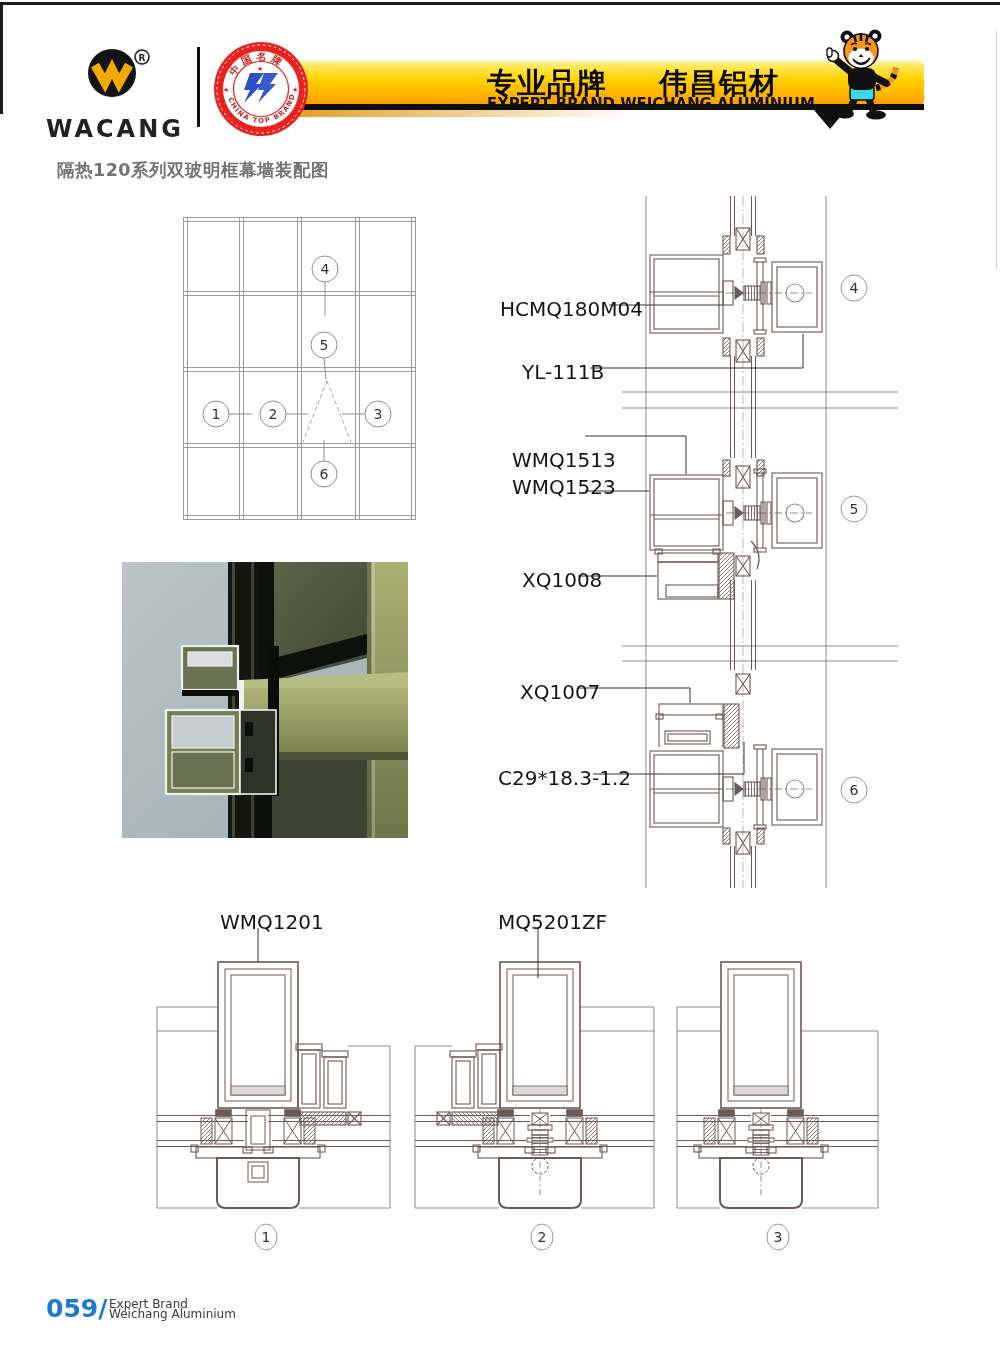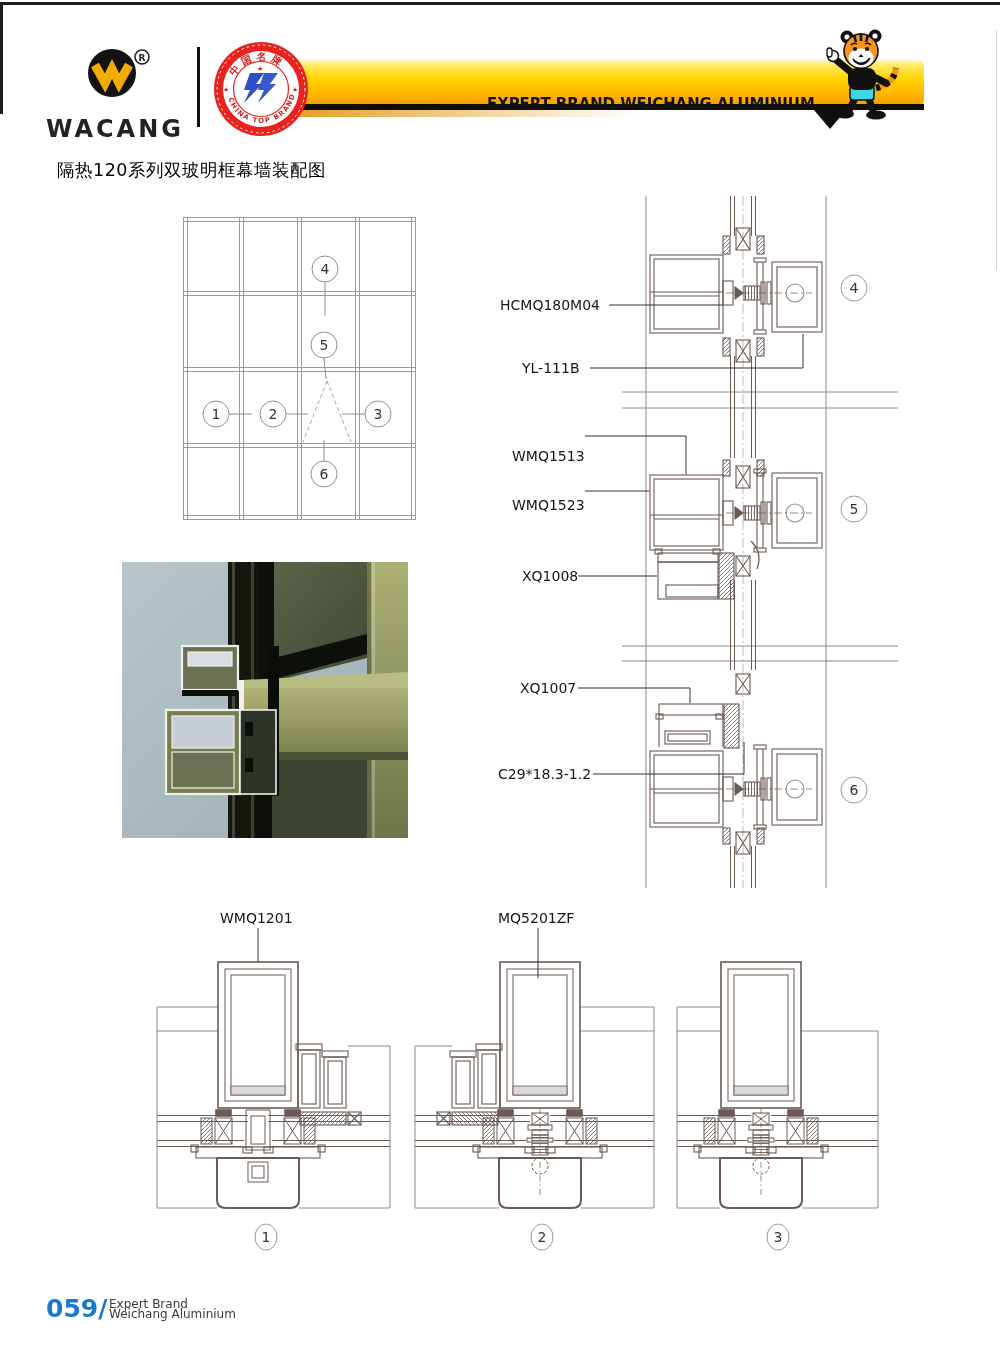--- a/index.html
+++ b/index.html
@@ -14,23 +14,23 @@
   .brand-word{left:42px;top:99px;width:146px;text-align:center;font-size:24px;font-weight:bold;
         letter-spacing:3px;color:#222;transform:scaleY(1.02);margin-top:16px;}
   .divider{left:197px;top:47px;width:3px;height:80px;background:#111;}
   .banner-blue{left:312px;top:63px;width:200px;color:#3fa0d8;font-size:17px;font-weight:bold;
         letter-spacing:14px;line-height:24px;white-space:nowrap;}
   .banner-headline{left:487px;top:64px;width:330px;display:flex;gap:52px;font-size:29px;
         font-weight:900;color:#0c0c0c;white-space:nowrap;letter-spacing:1px;}
   .banner-sub{left:487px;top:95px;font-size:15.5px;font-weight:bold;color:#111;
         white-space:nowrap;transform:scaleX(.96);transform-origin:left;}
   
-  .doc-title{left:57px;top:158px;font-size:17.5px;font-weight:400;color:#000000;letter-spacing:.5px;}
+  .doc-title{left:57px;top:158px;font-size:17.5px;font-weight:700;color:#737373;letter-spacing:.5px;}
   
-  .lbl{position:absolute;font-size:14px;color:#151515;white-space:nowrap;}
+  .lbl{position:absolute;font-size:20px;color:#151515;white-space:nowrap;}
   
   .pageno{left:46px;top:1294px;font-size:25px;font-weight:900;color:#1779d2;letter-spacing:0;}
   .foot-small{left:109px;top:1299px;font-size:12px;line-height:10px;color:#3a3a3a;}
   svg{display:block;}
 </style>
 </head>
 <body>
 
 <div class="page">
 
@@ -58,20 +58,24 @@
       </linearGradient>
       <linearGradient id="underGrad" x1="0" y1="0" x2="1" y2="0">
         <stop offset="0" stop-color="#e08f00"></stop>
         <stop offset="1" stop-color="#e08f00" stop-opacity="0"></stop>
       </linearGradient>
     </defs>
     <rect x="232" y="59" width="692" height="48" rx="7" fill="url(#goldGrad)"></rect>
     <rect x="238" y="109" width="400" height="8" fill="url(#underGrad)"></rect>
     <path d="M232,104 H924 V110 H846 L830,129 L814,110 H232 Z" fill="#0e0e0e"></path>
   </svg>
+  <div class="abs banner-headline">
+    <span>专业品牌</span>
+    <span>伟昌铝材</span>
+  </div>
   <div class="abs banner-sub">EXPERT BRAND WEICHANG ALUMINIUM</div>
 
   <svg class="abs" style="left:212px;top:40px" width="98" height="98" viewBox="0 0 98 98">
     <circle cx="49" cy="49" r="47" fill="#e8231f"></circle>
     <circle cx="49" cy="49" r="44" fill="none" stroke="#ffffff" stroke-width="1" stroke-dasharray="2.5 3"></circle>
     <circle cx="49" cy="49" r="38" fill="#ffffff"></circle>
     <circle cx="49" cy="49" r="27.5" fill="#ffffff" stroke="#e8231f" stroke-width="1.2"></circle>
     <defs>
       <path id="arcTop" d="M 20,49 A 29,29 0 0 1 78,49"></path>
       <path id="arcBot" d="M 15,49 A 34,34 0 0 0 83,49"></path>
@@ -342,21 +346,21 @@
     <g font-size="14" fill="#333" text-anchor="middle">
       <text x="854" y="293">4</text>
       <text x="854" y="514">5</text>
       <text x="854" y="795">6</text>
     </g>
   </svg>
 
   <div class="lbl" style="left:500px;top:297px">HCMQ180M04</div>
   <div class="lbl" style="left:522px;top:360px">YL-111B</div>
   <div class="lbl" style="left:512px;top:448px">WMQ1513</div>
-  <div class="lbl" style="left:512px;top:497px">WMQ1523</div>
+  <div class="lbl" style="left:512px;top:475px">WMQ1523</div>
   <div class="lbl" style="left:522px;top:568px">XQ1008</div>
   <div class="lbl" style="left:520px;top:680px">XQ1007</div>
   <div class="lbl" style="left:498px;top:766px">C29*18.3-1.2</div>
 
   <svg class="abs" style="left:140px;top:905px" width="764" height="355" viewBox="140 905 764 355">
     <defs>
       <pattern id="thrH" width="14" height="3" patternUnits="userSpaceOnUse">
         <line x1="0" y1="1.5" x2="14" y2="1.5" stroke="#6b5a55" stroke-width="0.9"></line>
       </pattern>
       <g id="tframe" stroke="#6b5a55" stroke-width="1.6" fill="none">

